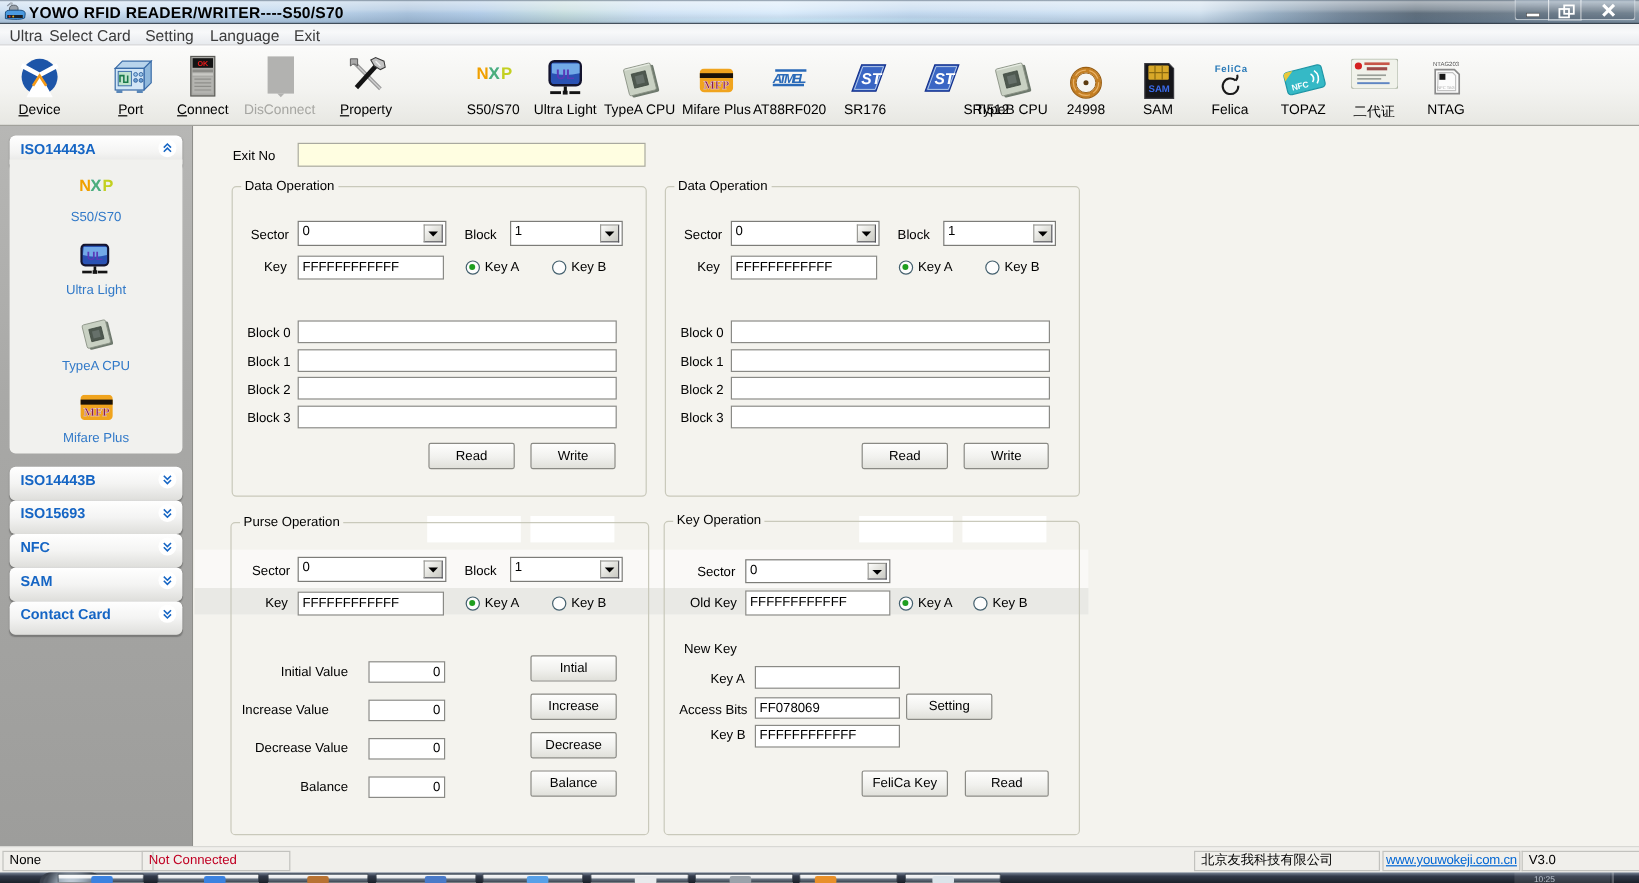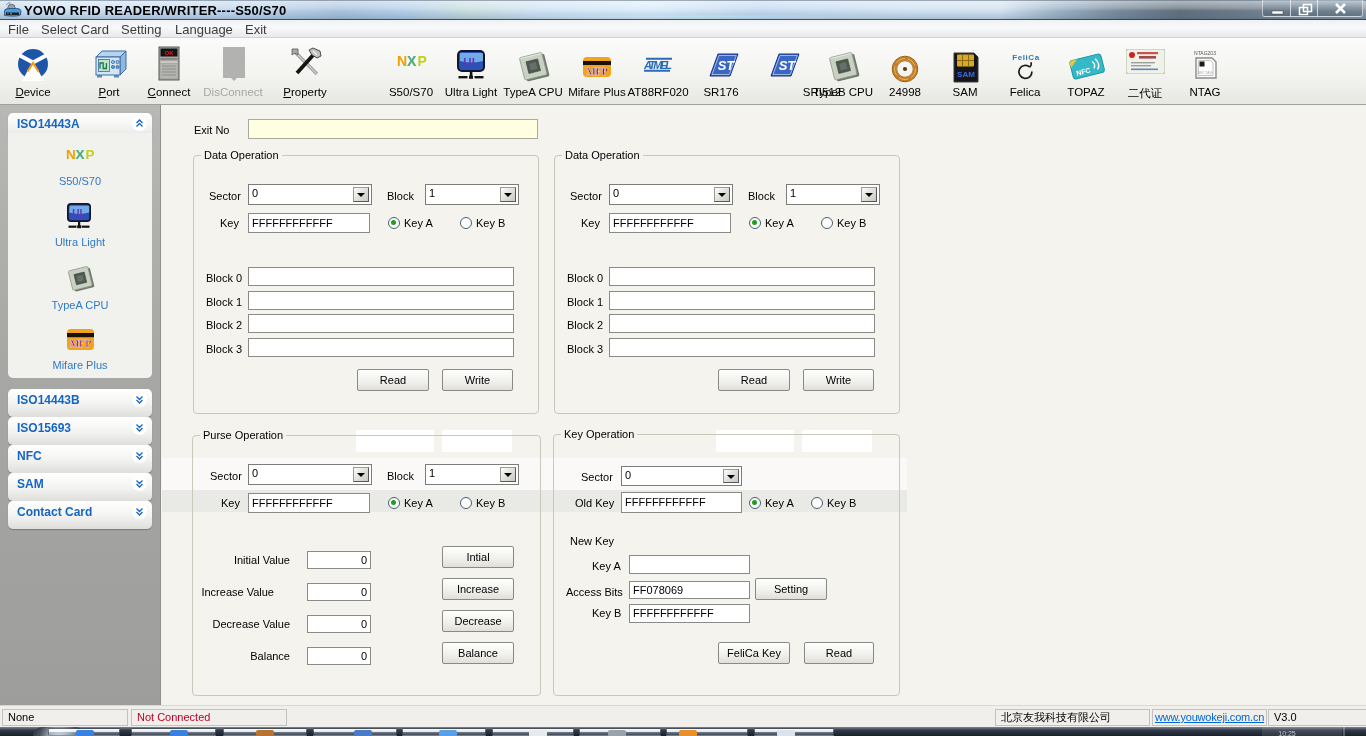--- a/index.html
+++ b/index.html
@@ -121,21 +121,21 @@
         </svg>
       </div>
     <div class="winbtn" id="btn-close">
         <svg width="46" height="17">
           <path d="M18 4 L27 13 M27 4 L18 13" stroke="#fff" stroke-width="2.6"></path>
         </svg>
       </div>
   </div>
 
   <div id="menubar">
-    <div class="mitem" style="left:8px">File</div>
+    <div class="mitem" style="left:8px">Ultra</div>
     <div class="mitem" style="left:41px">Select Card</div>
     <div class="mitem" style="left:121px">Setting</div>
     <div class="mitem" style="left:175px">Language</div>
     <div class="mitem" style="left:245px">Exit</div>
   </div>
 
   <div id="toolbar">
 
     <svg class="ticon" style="left:16px;top:9px" width="34" height="34" viewBox="0 0 34 34">
       <circle cx="17" cy="16" r="15" fill="#1d55a8"></circle>
@@ -486,21 +486,21 @@
     <div class="inp" style="left:468px;top:476px;width:121px;height:18px">FF078069</div>
     <div class="btn" style="left:594px;top:473px;width:72px;height:22px;line-height:20px">Setting</div>
     <div class="lbl" style="left:431px;top:502px">Key B</div>
     <div class="inp" style="left:468px;top:499px;width:121px;height:19px">FFFFFFFFFFFF</div>
     <div class="btn" style="left:557px;top:537px;width:72px;height:22px;line-height:20px">FeliCa Key</div>
     <div class="btn" style="left:643px;top:537px;width:70px;height:22px;line-height:20px">Read</div>
   </div>
 
   <div id="statusbar">
     <div class="spanel" style="left:2px;width:126px">None</div>
-    <div class="spanel" style="left:131px;width:156px;color:#c00023">Not Connected</div>
+    <div class="spanel" style="left:118px;width:124px;color:#c00023">Not Connected</div>
     <div class="spanel" style="left:995px;width:155px">北京友我科技有限公司</div>
     <div class="spanel" style="left:1152px;width:115px;padding:0 2px"><span style="color:#0066d4;text-decoration:underline;font-size:11px;letter-spacing:-0.2px">www.youwokeji.com.cn</span></div>
     <div class="spanel" style="left:1268px;width:98px;border-right:none">V3.0</div>
   </div>
 
   <div id="taskbar">
     <div class="abs" style="left:33px;top:0;width:52px;height:9px;border-radius:26px 26px 0 0;
       background:radial-gradient(circle at 50% 120%,#cfd8e2 0%,#7d8796 40%,#39404c 75%);"></div>
     <div class="abs" style="left:36px;top:1px;width:46px;height:8px;border-radius:23px 23px 0 0;
       background:radial-gradient(circle at 50% 140%,#e8eef4 0%,#94a0ac 45%,#444c58 80%);"></div>

